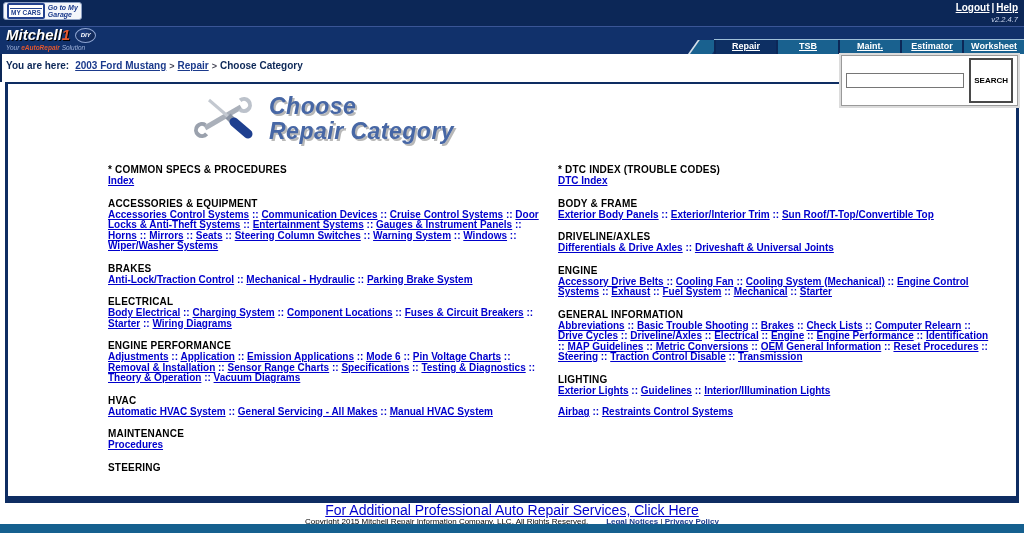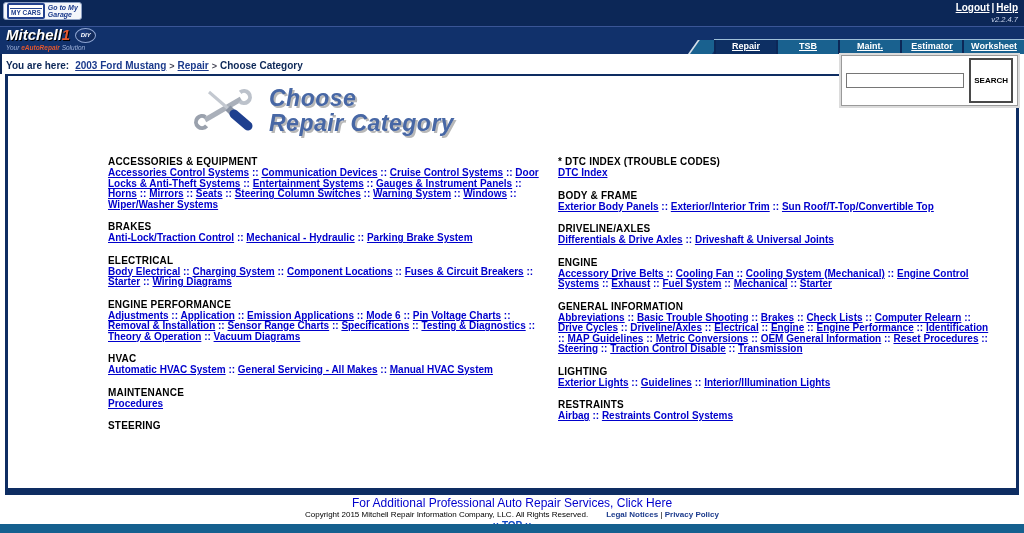--- a/index.html
+++ b/index.html
@@ -33,21 +33,21 @@
   .tagline .em{color:#e4572e;font-weight:bold}
   .diag{position:absolute;right:312px;bottom:0;width:22px;height:14px;background:#19618f;
         border-left:2px solid #d7dde8;transform:skewX(-35deg);transform-origin:bottom left}
   .tabstrip{position:absolute;right:0;bottom:0;width:310px;height:15px;display:flex;
             background:#0c2757;border-top:1px solid #9fc0d8;box-sizing:border-box}
   .tab{flex:1;margin-left:2px;background:#19618f;color:#fff;font-size:9px;font-weight:bold;
        text-align:center;line-height:13px;text-decoration:underline;white-space:nowrap}
   .tab.active{background:#0d2f63}
 
   
-  .crumbrow{height:20px;background:#fff;position:relative;border-left:2px solid #0c2757;box-sizing:border-box}
+  .crumbrow{height:28px;background:#fff;position:relative;border-left:2px solid #0c2757;box-sizing:border-box}
   .breadcrumb{padding:6px 0 0 4px;font-size:10px;color:#0c2757;white-space:nowrap}
   .crumb-prefix{font-weight:bold;color:#0c2757;margin-right:6px}
   .crumb-link{color:#1b3a8c;font-weight:bold;text-decoration:underline}
   .crumb-sep{color:#445;font-weight:bold;margin:0 3px;font-size:9px}
   .crumb-current{font-weight:bold;color:#0c2757}
   .searchpanel{position:absolute;right:6px;top:1px;border:1px solid #9a9a9a;outline:2px solid #dcdcdc;
                background:#fff;padding:2px 4px;display:flex;align-items:center}
   .search-input{width:112px;height:13px;border:1px solid #767676;font-size:10px;padding:0 2px;
                 font-family:"Liberation Sans",sans-serif}
   .search-btn{font-size:8px;font-weight:bold;color:#000;border:2px solid #4a4a4a;background:#fff;
@@ -64,21 +64,21 @@
   .col{width:437px}
   .col-right{margin-left:13px}
   .section{margin-bottom:11px}
   .sec-h{font-size:10px;font-weight:bold;color:#000;margin-bottom:1px;letter-spacing:.2px}
   .sec-l{font-size:10px;font-weight:bold;line-height:10.5px}
   .cat-link{color:#0000cc;text-decoration:underline}
   .sep{color:#0000cc;text-decoration:none}
 
   
   .footer{height:27px;text-align:center;padding-top:2px;box-sizing:border-box;line-height:9px}
-  .promo-link{font-size:12px;color:#0000cc;}
+  .promo-link{font-size:14px;color:#0000cc;text-decoration:underline}
   .copyline{font-size:8px;color:#000;margin-top:2px}
   .copy-spacer{display:inline-block;width:18px}
   .legal-link{color:#1b3a8c;font-weight:bold;font-size:8px}
   .toplink{font-size:10px;font-weight:bold;color:#0b46c4;text-decoration:underline;display:inline-block;margin-top:1px}
   .bottombar{position:absolute;left:0;bottom:0;width:1024px;height:9px;background:#15608f}
 </style>
 </head>
 <body>
 
 <div class="topbar">
@@ -135,20 +135,24 @@
     </span>
     <div class="pagetitle">
       <div>Choose</div>
       <div>Repair Category</div>
     </div>
   </div>
 
   <div class="columns">
     <div class="col" id="col-left">
         <div class="section">
+          <div class="sec-h">* COMMON SPECS &amp; PROCEDURES</div>
+          <div class="sec-l"><a class="cat-link">Index</a></div>
+        </div>
+        <div class="section">
           <div class="sec-h">ACCESSORIES &amp; EQUIPMENT</div>
           <div class="sec-l"><a class="cat-link">Accessories Control Systems</a><span class="sep"> :: </span><a class="cat-link">Communication Devices</a><span class="sep"> :: </span><a class="cat-link">Cruise Control Systems</a><span class="sep"> :: </span><a class="cat-link">Door Locks &amp; Anti-Theft Systems</a><span class="sep"> :: </span><a class="cat-link">Entertainment Systems</a><span class="sep"> :: </span><a class="cat-link">Gauges &amp; Instrument Panels</a><span class="sep"> :: </span><a class="cat-link">Horns</a><span class="sep"> :: </span><a class="cat-link">Mirrors</a><span class="sep"> :: </span><a class="cat-link">Seats</a><span class="sep"> :: </span><a class="cat-link">Steering Column Switches</a><span class="sep"> :: </span><a class="cat-link">Warning System</a><span class="sep"> :: </span><a class="cat-link">Windows</a><span class="sep"> :: </span><a class="cat-link">Wiper/Washer Systems</a></div>
         </div>
         <div class="section">
           <div class="sec-h">BRAKES</div>
           <div class="sec-l"><a class="cat-link">Anti-Lock/Traction Control</a><span class="sep"> :: </span><a class="cat-link">Mechanical - Hydraulic</a><span class="sep"> :: </span><a class="cat-link">Parking Brake System</a></div>
         </div>
         <div class="section">
           <div class="sec-h">ELECTRICAL</div>
           <div class="sec-l"><a class="cat-link">Body Electrical</a><span class="sep"> :: </span><a class="cat-link">Charging System</a><span class="sep"> :: </span><a class="cat-link">Component Locations</a><span class="sep"> :: </span><a class="cat-link">Fuses &amp; Circuit Breakers</a><span class="sep"> :: </span><a class="cat-link">Starter</a><span class="sep"> :: </span><a class="cat-link">Wiring Diagrams</a></div>
@@ -188,21 +192,20 @@
         </div>
         <div class="section">
           <div class="sec-h">GENERAL INFORMATION</div>
           <div class="sec-l"><a class="cat-link">Abbreviations</a><span class="sep"> :: </span><a class="cat-link">Basic Trouble Shooting</a><span class="sep"> :: </span><a class="cat-link">Brakes</a><span class="sep"> :: </span><a class="cat-link">Check Lists</a><span class="sep"> :: </span><a class="cat-link">Computer Relearn</a><span class="sep"> :: </span><a class="cat-link">Drive Cycles</a><span class="sep"> :: </span><a class="cat-link">Driveline/Axles</a><span class="sep"> :: </span><a class="cat-link">Electrical</a><span class="sep"> :: </span><a class="cat-link">Engine</a><span class="sep"> :: </span><a class="cat-link">Engine Performance</a><span class="sep"> :: </span><a class="cat-link">Identification</a><span class="sep"> :: </span><a class="cat-link">MAP Guidelines</a><span class="sep"> :: </span><a class="cat-link">Metric Conversions</a><span class="sep"> :: </span><a class="cat-link">OEM General Information</a><span class="sep"> :: </span><a class="cat-link">Reset Procedures</a><span class="sep"> :: </span><a class="cat-link">Steering</a><span class="sep"> :: </span><a class="cat-link">Traction Control Disable</a><span class="sep"> :: </span><a class="cat-link">Transmission</a></div>
         </div>
         <div class="section">
           <div class="sec-h">LIGHTING</div>
           <div class="sec-l"><a class="cat-link">Exterior Lights</a><span class="sep"> :: </span><a class="cat-link">Guidelines</a><span class="sep"> :: </span><a class="cat-link">Interior/Illumination Lights</a></div>
         </div>
         <div class="section">
-          <div class="sec-h">RESTRAINTS</div>
           <div class="sec-l"><a class="cat-link">Airbag</a><span class="sep"> :: </span><a class="cat-link">Restraints Control Systems</a></div>
         </div>
       </div>
   </div>
 </div>
 
 <div class="footer">
   <div><a class="promo-link">For Additional Professional Auto Repair Services, Click Here</a></div>
   <div class="copyline">
     <span>Copyright 2015 Mitchell Repair Information Company, LLC.  All Rights Reserved.</span><span class="copy-spacer"></span><a class="legal-link">Legal Notices</a> <span>|</span> <a class="legal-link">Privacy Policy</a>

